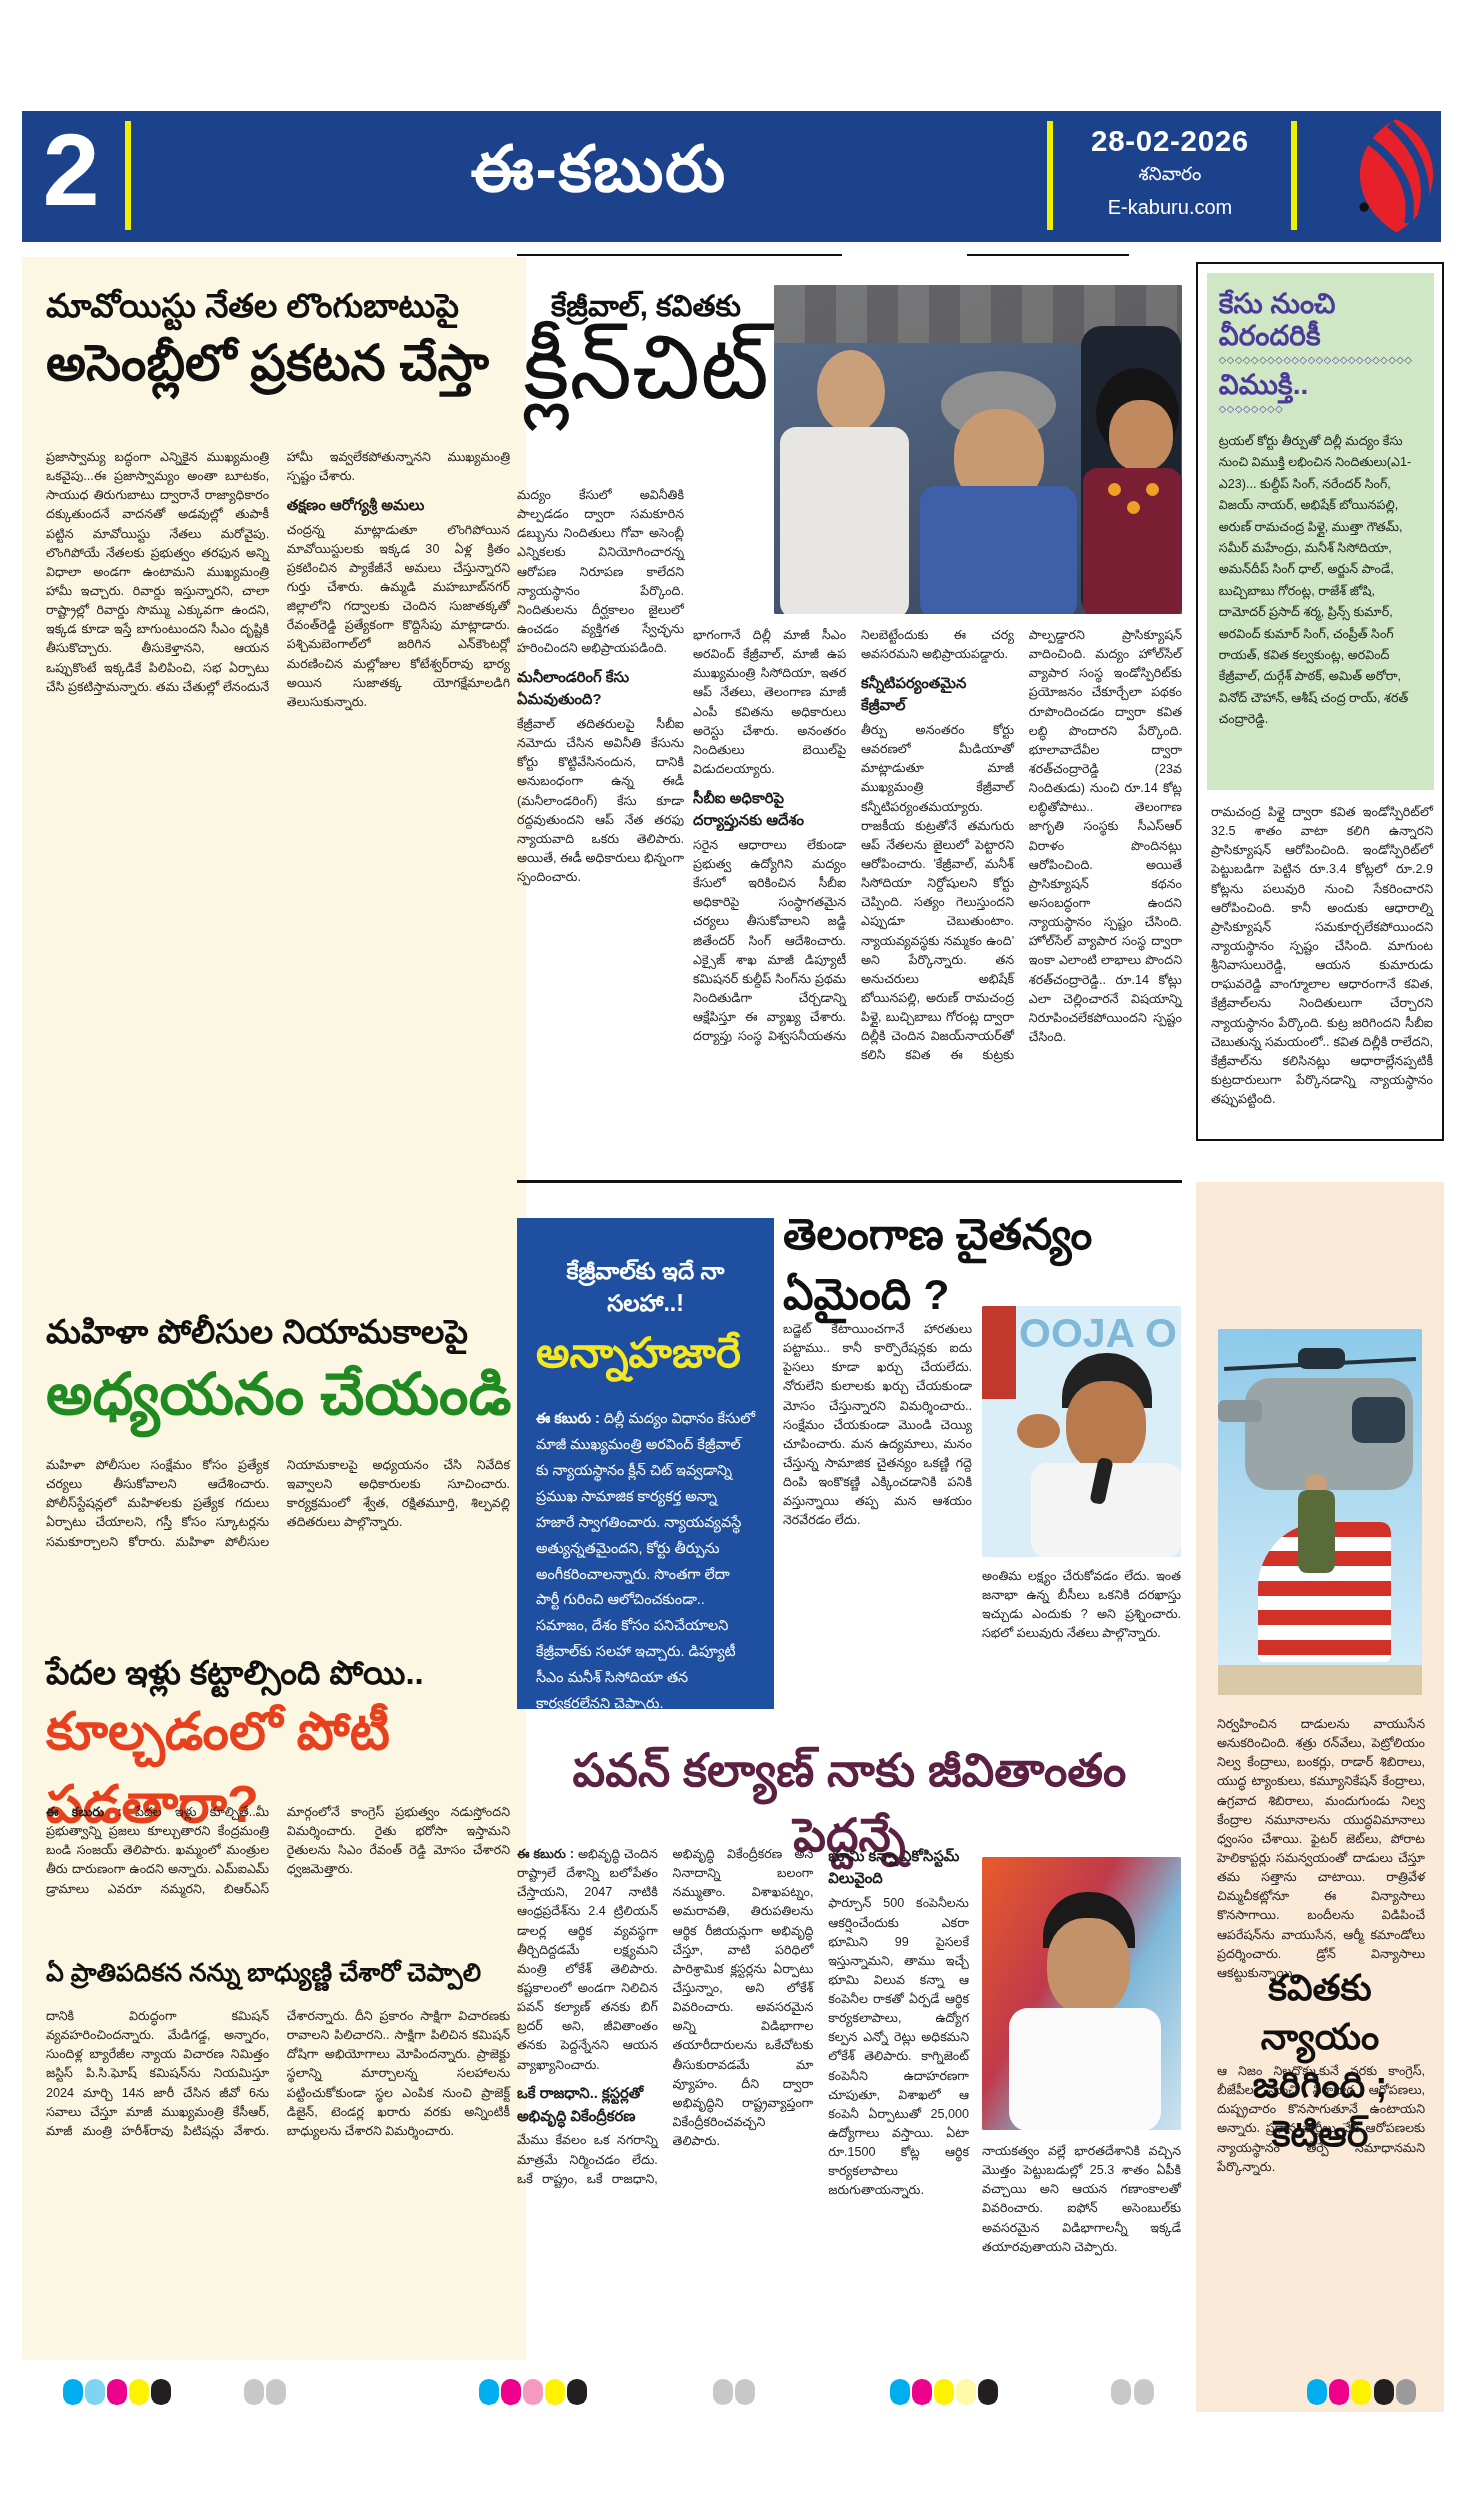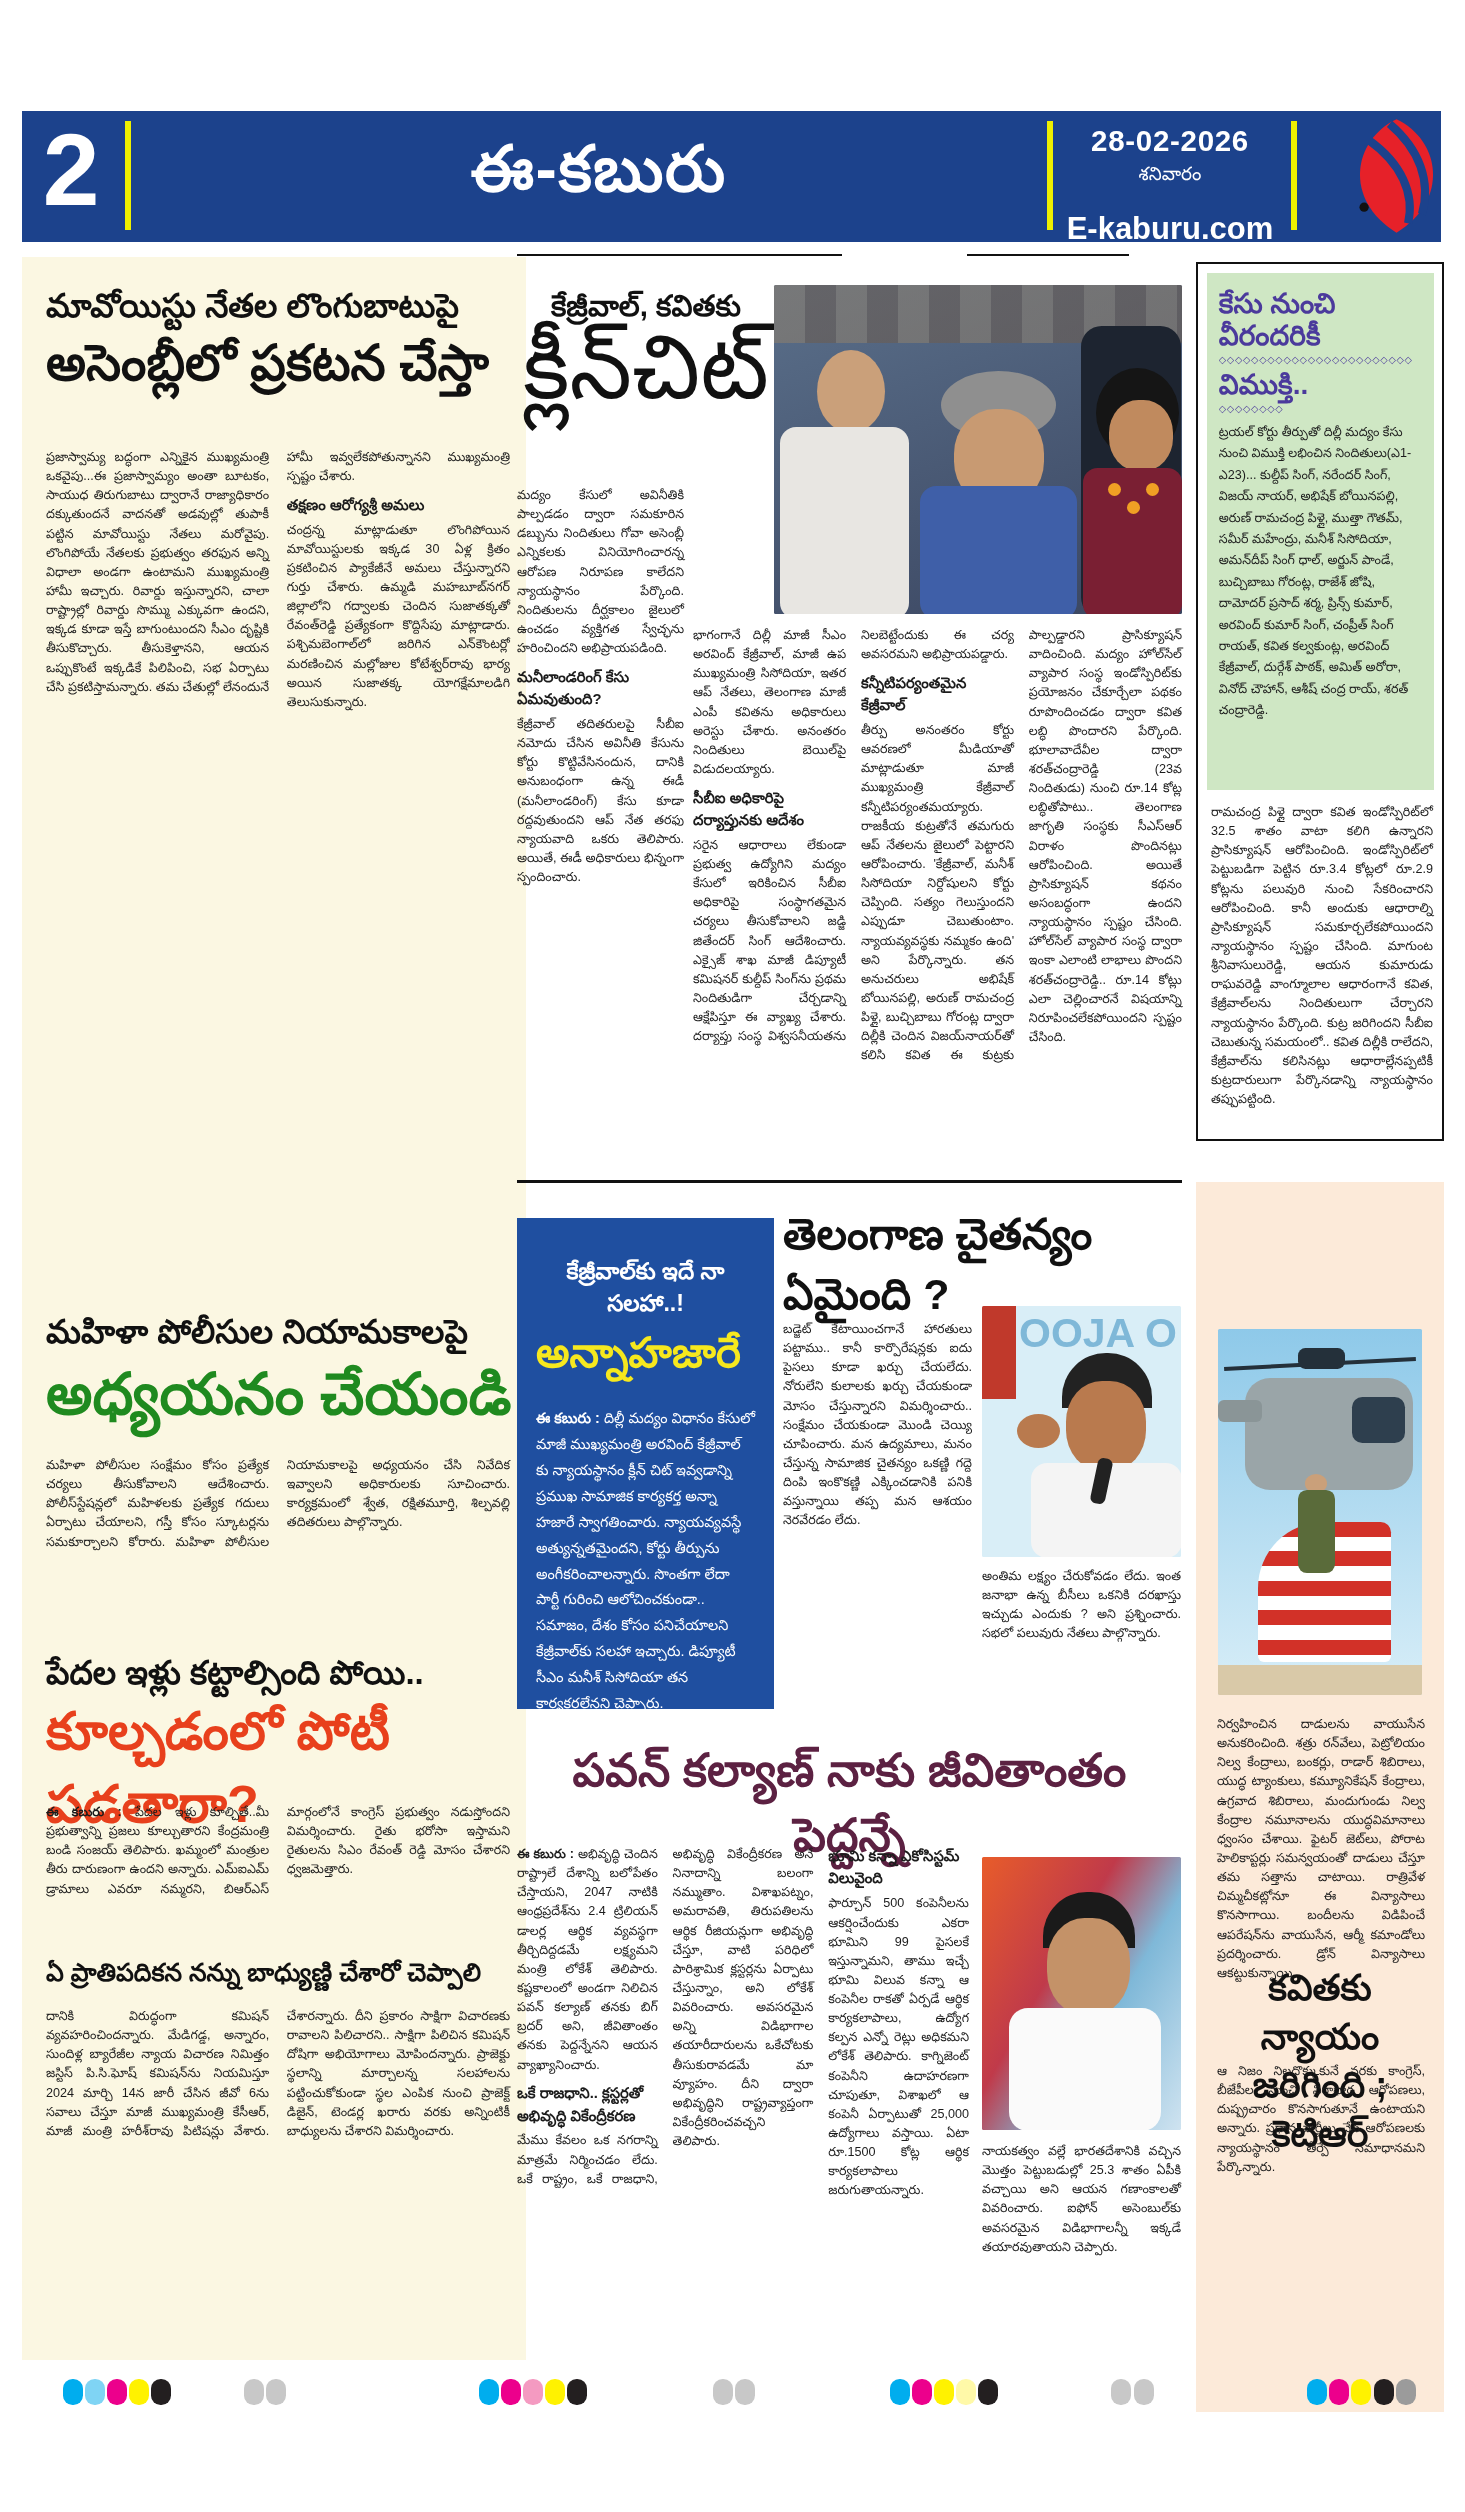--- a/index.html
+++ b/index.html
@@ -7,21 +7,21 @@
         font-family:"Liberation Sans","DejaVu Sans",sans-serif;color:#111;overflow:hidden;}
   .abs{position:absolute;}
   
   .header{left:22px;top:111px;width:1419px;height:131px;background:#1c428c;}
   .pagenum{left:20.7px;top:3px;font-size:102px;font-weight:bold;color:#fff;line-height:1.1;}
   .ybar{width:5.9px;height:109px;top:10.3px;background:#eef000;}
   .masthead{left:318px;top:20.7px;width:517px;text-align:center;font-size:64px;font-weight:bold;color:#fff;letter-spacing:1.5px;}
   .dateblock{left:1035px;top:13.3px;width:226px;text-align:center;color:#fff;}
   .dateline1{font-size:29.5px;font-weight:bold;letter-spacing:0.7px;}
   .dateline2{font-size:18.5px;margin-top:4.4px;}
-  .dateline3{font-size:31px;font-weight:bold;margin-top:22px;}
+  .dateline3{font-size:20px;font-weight:normal;margin-top:7px;}
   .logo{left:1316px;top:5.9px;width:117px;height:118px;}
   
   .kicker{font-weight:bold;color:#111;}
   .body-txt{font-size:12.6px;line-height:1.52;text-align:justify;color:#1c1c1c;}
   .body-txt h4{font-size:14.8px;margin:7.4px 0 4.4px 0;text-align:left;}
   .lead{font-weight:bold;}
   .twocol{column-count:2;column-gap:17.7px;}
   .threecol{column-count:3;column-gap:14.8px;}
   
   .cream{left:22px;top:257px;width:504px;height:2103px;background:#fbf7e2;}
@@ -53,21 +53,21 @@
   .tel-col2{left:982px;top:1567px;width:199px;height:157px;}
   
   .pk-head{left:517px;top:1743px;width:665px;text-align:center;font-size:46px;font-weight:bold;color:#5c2142;}
   .pk-colsA{left:517px;top:1845px;width:452px;height:515px;}
   .pk-colB{left:982px;top:2142px;width:199px;height:219px;}
   
   .rt-box{left:1196px;top:262px;width:248px;height:879px;background:#fff;border:2.2px solid #111;box-sizing:border-box;}
   .greenbox{left:1207px;top:273px;width:227px;height:517px;background:#cfe7c4;box-sizing:border-box;padding:14.8px 11.8px;}
   .gb-title{color:#4b3a9c;font-size:28px;font-weight:bold;line-height:1.15;}
   .gb-deco{color:#4b3a9c;font-size:9.6px;letter-spacing:0.7px;line-height:1;margin:3px 0 4.4px 0;white-space:nowrap;overflow:hidden;}
-  .gb-list{font-size:12.6px;line-height:1.7;color:#1c1c1c;margin-top:8px;}
+  .gb-list{font-size:12.6px;line-height:1.7;color:#1c1c1c;margin-top:17px;}
   .rt-body{left:1211px;top:803px;width:222px;height:329px;}
   
   .peach{left:1196px;top:1182px;width:248px;height:1230px;background:#fcead9;}
   .pb-head{left:1208px;top:1211px;width:224px;text-align:center;font-size:34px;font-weight:bold;line-height:1.35;}
   .pb-body{left:1217px;top:1715px;width:208px;height:236px;}
   .pb-sub{left:1208px;top:1964px;width:224px;text-align:center;font-size:36px;font-weight:bold;line-height:1.35;}
   .pb-body2{left:1217px;top:2062px;width:208px;height:325px;}
   
   .photo{overflow:hidden;border-radius:1.5px;}
   .photo-main{left:774px;top:285px;width:408px;height:329px;background:linear-gradient(160deg,#5a6f8a,#3a4560);}

